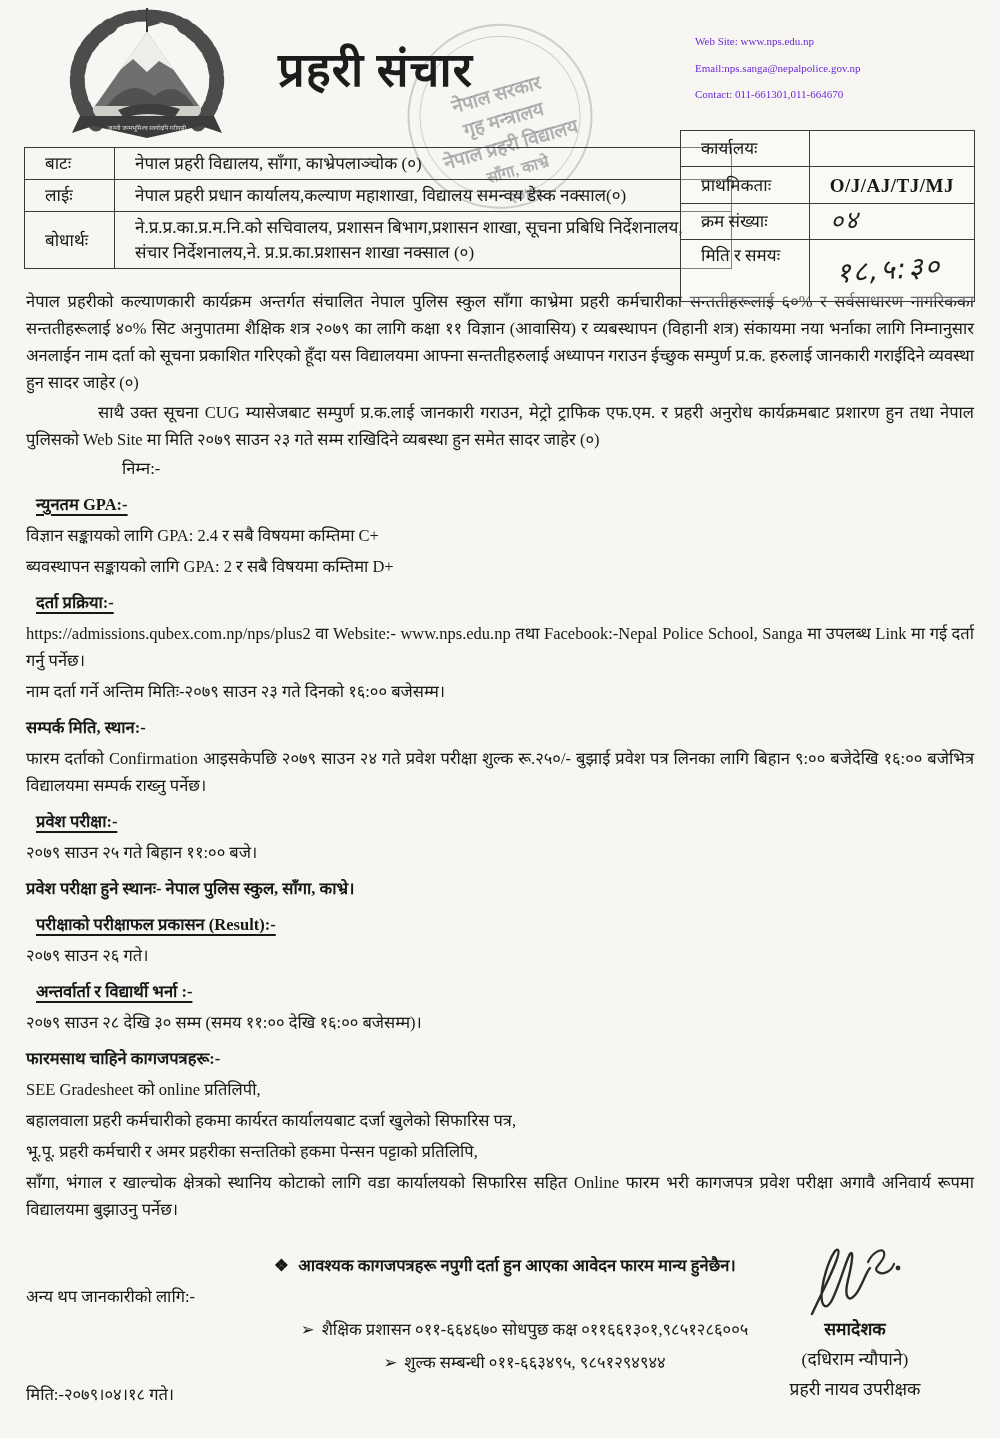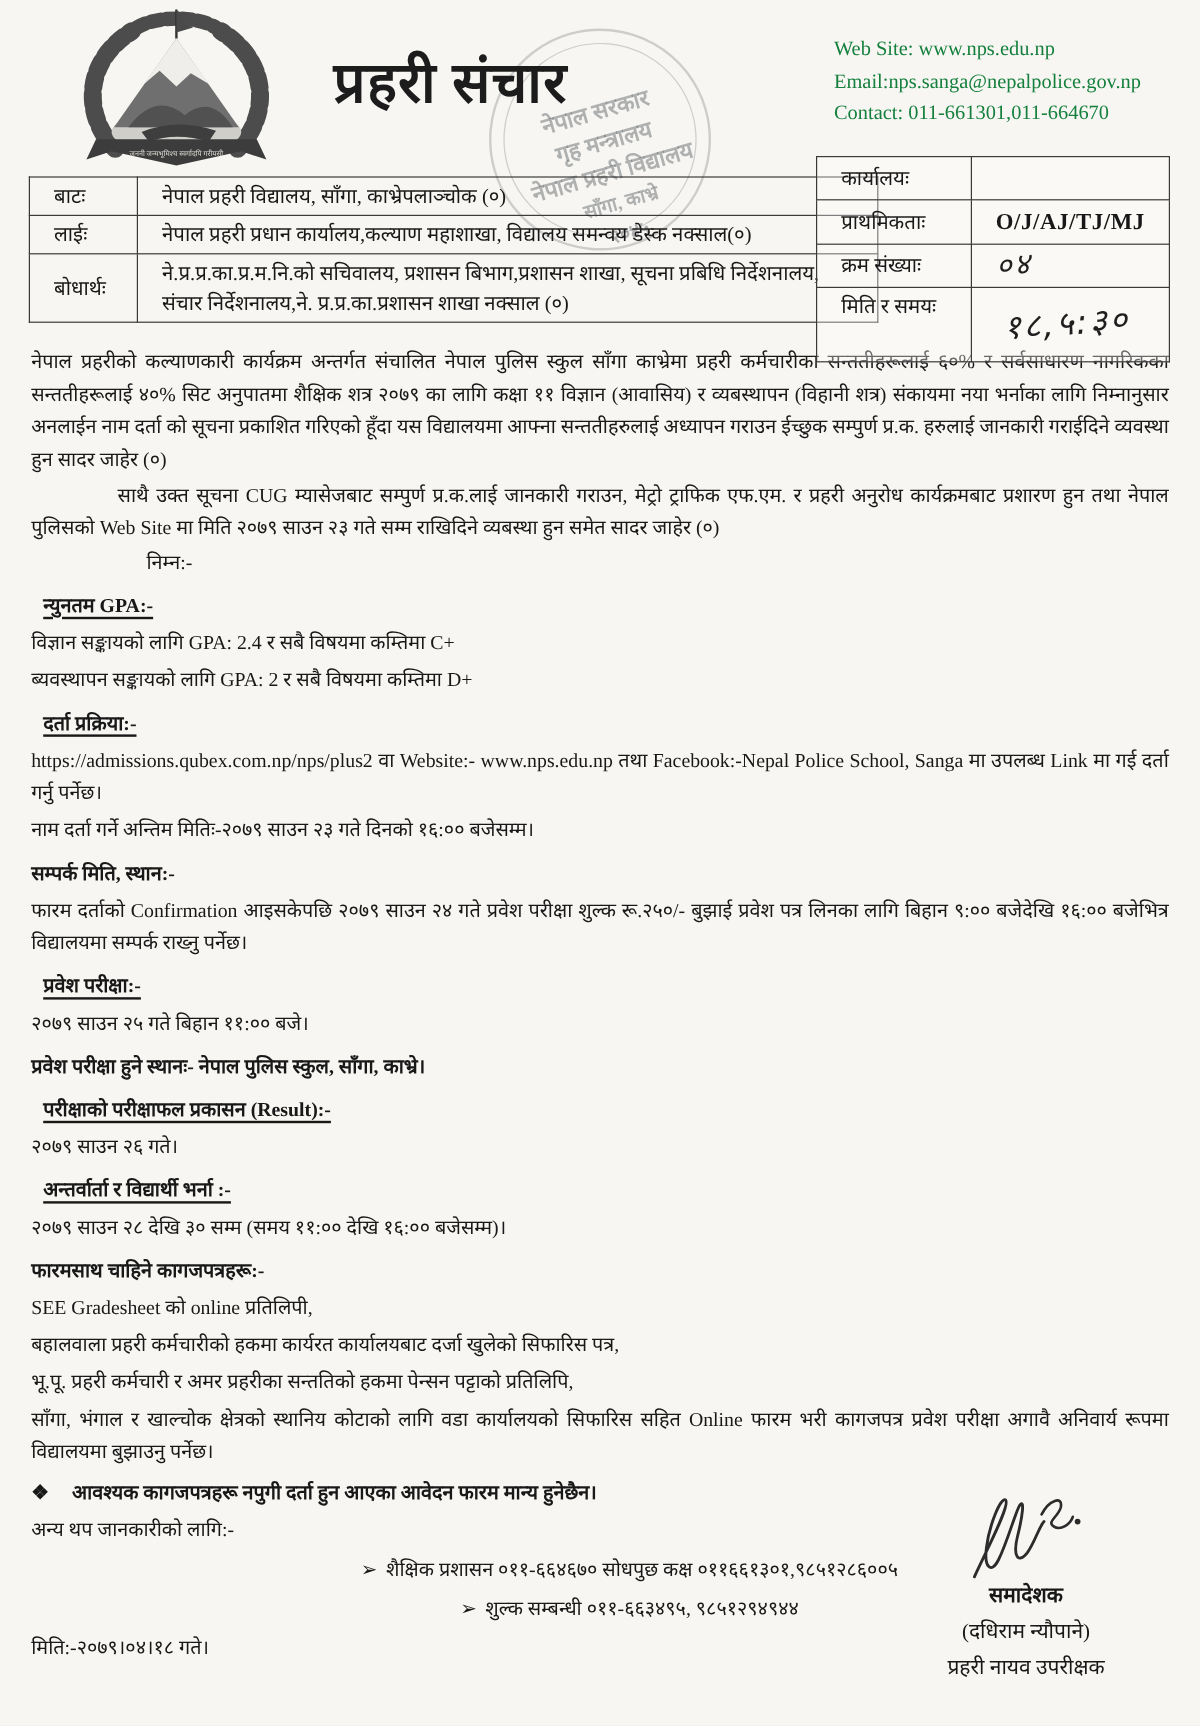--- a/index.html
+++ b/index.html
@@ -21,21 +21,21 @@
   
   .header { position: relative; height: 283px; }
   .emblem { position: absolute; left: 62px; top: 6px; width: 170px; height: 140px; }
   .doc-title {
     position: absolute; left: 278px; top: 44px; width: 240px;
     font-size: 47px; line-height: 52px; font-weight: bold; color: #1c1c1c;
     letter-spacing: 1px; white-space: nowrap;
   }
   .contact-block {
     position: absolute; left: 695px; top: 28px; width: 295px;
-    font-size: 17px; line-height: 26.5px; color: #15803d;
+    font-size: 11px; line-height: 26.5px; color: #6d28d9;
   }
   
   .stamp {
     position: absolute; left: 360px; top: 22px; width: 300px; height: 240px;
     transform: rotate(-16deg);
     color: rgba(96,102,106,0.48);
     text-align: center; font-weight: bold;
     pointer-events: none;
   }
   .stamp .ring {
@@ -77,21 +77,21 @@
   .nimna { margin-left: 96px; margin-top: 2px; }
   .sec-h { font-weight: bold; margin-top: 9px; }
   .u {
     text-decoration: underline;
     text-underline-offset: 4px;
     text-decoration-thickness: 1.5px;
     margin-left: 10px;
   }
   .sec-line { margin-top: 4px; text-align: justify; }
   .inline-h { font-weight: bold; margin-top: 17px; }
-  .note-row { margin-top: 7px; font-weight: bold; }
+  .note-row { margin-top: 29px; font-weight: bold; text-align: center; }
   .marker { display: inline-block; width: 34px; }
   .arrow-item { margin-top: 6px; margin-left: 42px; text-align: center; }
   .arrow-item .marker { width: 28px; }
   .date-line { margin-top: 5px; }
   
   .sign-block {
     position: absolute; left: 735px; top: 1242px; width: 240px;
     text-align: center; font-size: 17.5px; line-height: 30px;
   }
   .sign-svg { display: block; margin: 0 auto; }

